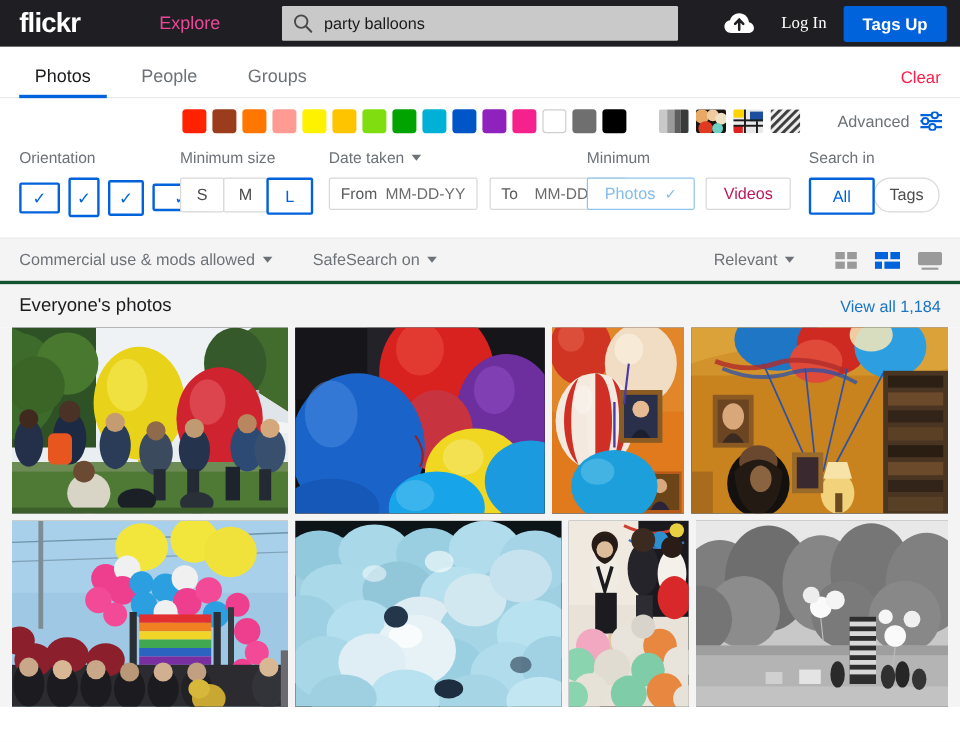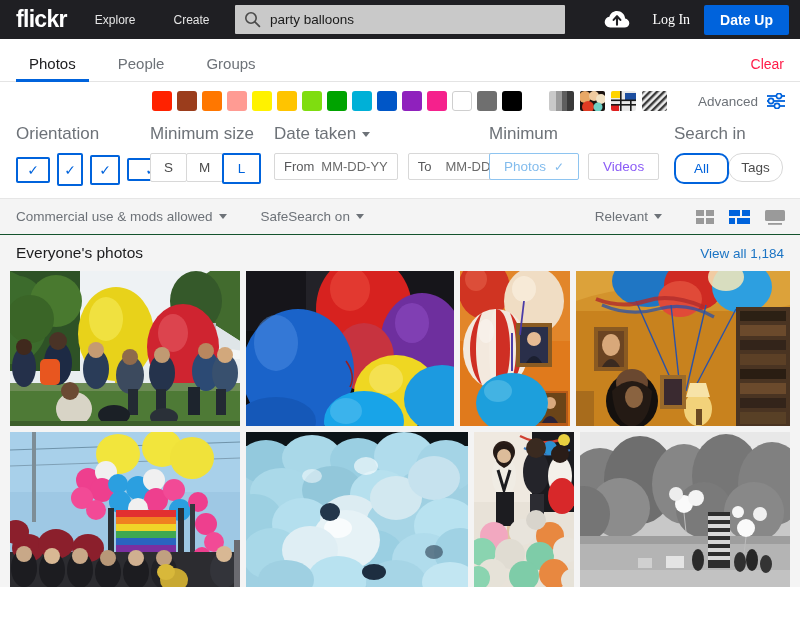--- a/index.html
+++ b/index.html
@@ -29,25 +29,26 @@
   .brand {
     font-size: 23px;
     font-weight: bold;
     color: #ffffff;
     letter-spacing: -0.7px;
     padding-left: 16px;
     line-height: 1;
   }
   .nav-links { display: flex; align-items: center; margin-left: 28px; }
   .nav-link {
-    color: #e5e5e5;
-    font-size: 12px;
+    color: #ec4899;
+    font-size: 15px;
     margin-right: 38px;
     text-decoration: none;
     white-space: nowrap;
+    margin-left: 38px;
   }
   .searchbox {
     position: absolute;
     left: 235px;
     top: 5px;
     width: 330px;
     height: 29px;
     background: #c9c9c9;
     display: flex;
     align-items: center;
@@ -166,21 +167,21 @@
     height: 74px;
     background: #fff;
     border-bottom: 1px solid #e6e6e6;
     display: flex;
     align-items: flex-start;
     padding-top: 4px;
     position: relative;
   }
   .fgroup { position: absolute; top: 4px; }
   .flabel {
-    font-size: 17px;
+    font-size: 13px;
     color: #6d7278;
     margin-bottom: 9px;
     display: flex;
     align-items: center;
   }
   .caret {
     display: inline-block;
     margin-left: 6px;
     width: 0; height: 0;
     border-left: 4.5px solid transparent;
@@ -247,37 +248,37 @@
   .contentbtns { display: flex; }
   .cbtn {
     border: 1px solid #d8d8d8;
     border-radius: 2px;
     height: 27px;
     padding: 0 14px;
     display: flex;
     align-items: center;
     justify-content: center;
     font-size: 13.5px;
-    color: #8b5cf6;
+    color: #be185d;
     margin-right: 9px;
     cursor: pointer;
     background:#fff;
     box-sizing:border-box;
   }
   .cbtn.active {
     border: 1px solid #8ec4f0;
     color: #83bced;
   }
   .cbtn .ck { margin-left: 8px; font-size: 12px; }
 
   
   .subbar {
     height: 35px;
     background: #f4f4f4;
-    border-bottom: 1px solid #14532d;
+    border-bottom: 3px solid #14532d;
     display: flex;
     align-items: center;
     position: relative;
   }
   .sub-left { display: flex; align-items: center; margin-left: 16px; }
   .subitem {
     font-size: 13.5px;
     color: #6d7278;
     display: flex;
     align-items: center;
@@ -350,21 +351,21 @@
     </div>
 
     <div class="nav-right">
       <span class="upload-icon">
         <svg width="26" height="19" viewBox="0 0 26 19">
           <path d="M6.3 17.5c-3.2 0-5.6-2.4-5.6-5.4 0-2.7 2-5 4.7-5.3C6.2 3.4 9.3 1 13 1c4.4 0 7.9 3.3 8.1 7.5 2.4.4 4.2 2.4 4.2 4.8 0 2.8-2.3 4.2-4.8 4.2z" fill="#ffffff"></path>
           <path d="M13 14.8V7.4M13 6.3l3.4 3.6M13 6.3l-3.4 3.6" stroke="#1f1f23" stroke-width="2.1" fill="none" stroke-linecap="round" stroke-linejoin="round"></path>
         </svg>
       </span>
       <a class="login-link">Log In</a>
-      <button class="signup-btn">Date Up</button>
+      <button class="signup-btn">Tags Up</button>
     </div>
   </div>
 
   <div class="tabsbar">
     <div class="tabs">
       <div class="tab active">Photos</div>
       <div class="tab">People</div>
       <div class="tab">Groups</div>
     </div>
     <div class="clear-link">Clear</div>
@@ -501,21 +502,21 @@
         </div>
         <div class="cbtn">
           <span>Videos</span>
         </div>
       </div>
     </div>
 
     <div class="fgroup" style="left:674px;">
       <div class="flabel">Search in</div>
       <div class="seg">
-        <div class="segbtn sel" style="min-width:51px;border-radius:10px;">All</div>
+        <div class="segbtn sel" style="min-width:51px;">All</div>
         <div class="segbtn" style="min-width:53px;border-radius:14px;">Tags</div>
       </div>
     </div>
   </div>
 
   <div class="subbar">
     <div class="sub-left">
       <div class="subitem">
         <span>Commercial use &amp; mods allowed</span>
         <i class="caret"></i>

